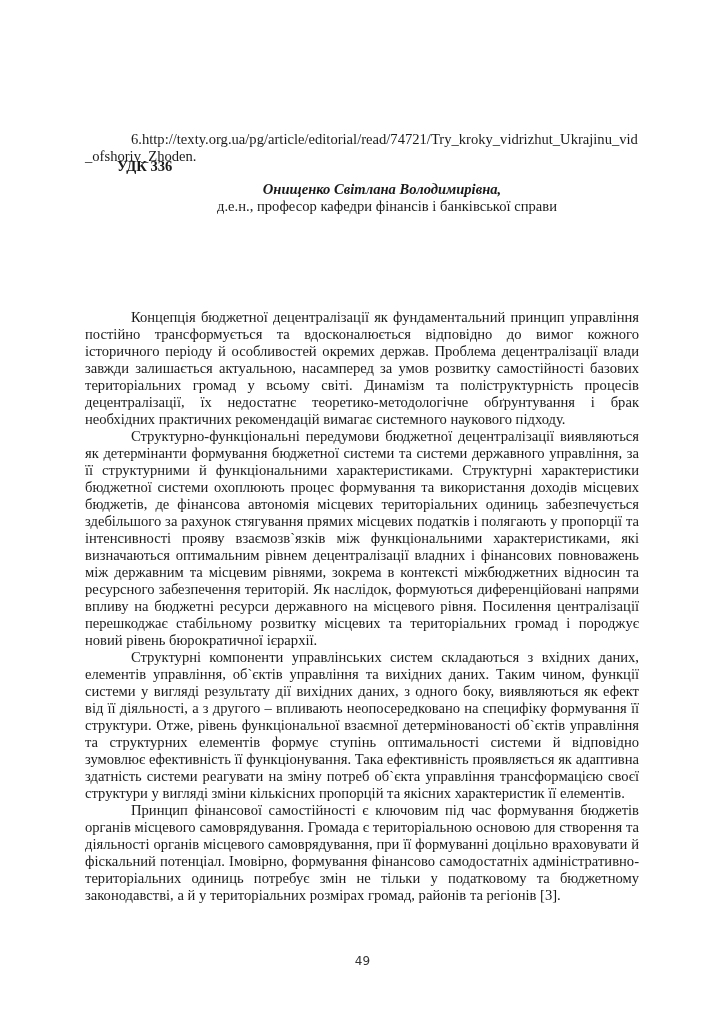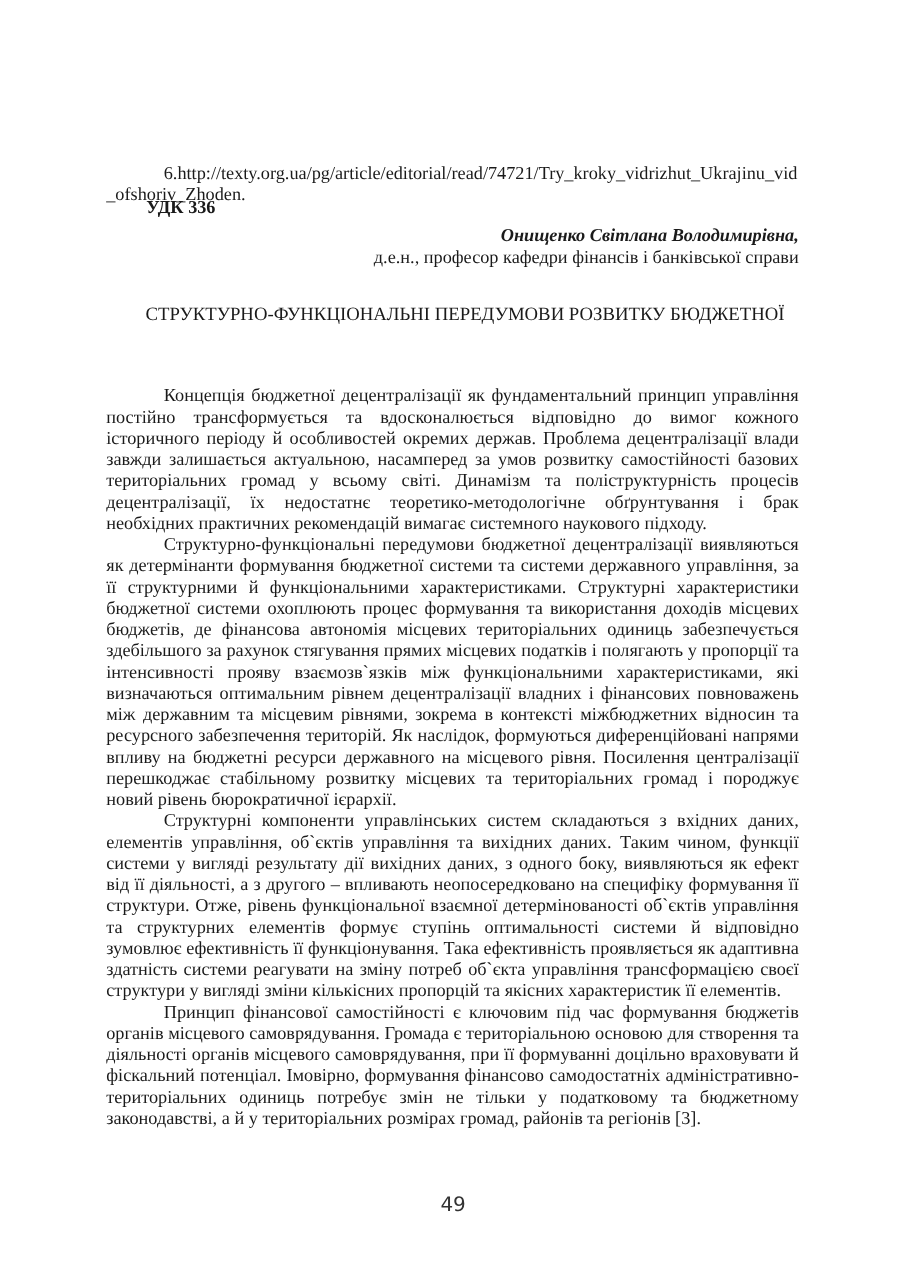--- a/index.html
+++ b/index.html
@@ -5,44 +5,43 @@
   html, body { margin: 0; padding: 0; background: #ffffff; }
   body { width: 725px; height: 1024px; position: relative; overflow: hidden; }
   .page {
     position: absolute; left: 85px; top: 0; width: 554px;
     font-family: "Liberation Serif", serif; color: #1a1a1a;
     font-size: 14.6px; line-height: 17px;
   }
   .ref { position: absolute; top: 87px; left: 0; width: 554px; text-align: justify; word-break: break-all; margin-top: 44px; }
   .ref .indent { display: inline-block; width: 46px; }
   .udc { position: absolute; top: 158px; left: 0; font-weight: bold; margin-left: 32px; }
-  .author-block { position: absolute; top: 181px; left: 0; width: 554px; text-align: right; }
+  .author-block { position: absolute; top: 181px; left: 0; width: 554px; text-align: center; }
   .author-name { font-weight: bold; font-style: italic; padding-left: 40px; }
   .affil { font-style: italic; padding-left: 50px; }
   .degree { padding-left: 50px; }
   .title { position: absolute; top: 244px; left: 0; width: 554px; text-align: center; font-size: 15px; line-height: 17px; padding-left: 20px; box-sizing: border-box; }
   .body { position: absolute; top: 297px; left: 0; width: 554px; margin-top: 12px; }
   .body p { margin: 0; text-align: justify; text-indent: 46px; }
-  .pagenum { position: absolute; top: 954px; left: 0; width: 725px; text-align: center; font-family: "DejaVu Sans", sans-serif; font-size: 16px; color: #333; }
+  .pagenum { position: absolute; top: 954px; left: 0; width: 725px; text-align: center; font-family: "DejaVu Sans", sans-serif; font-size: 12px; color: #333; }
 </style>
 </head>
 <body>
 
 <div class="page">
   <div class="ref"><span class="indent"></span><span>6.http://texty.org.ua/pg/article/editorial/read/74721/Try_kroky_vidrizhut_Ukrajinu_vid_ofshoriv_Zhoden.</span></div>
 
   <div class="udc">УДК 336</div>
 
   <div class="author-block">
     <div class="author-name">Онищенко Світлана Володимирівна,</div>
     <div class="degree">д.е.н., професор кафедри фінансів і банківської справи</div>
   </div>
 
   <div class="title">
-    <div>СТРУКТУРНО-ФУНКЦІОНАЛЬНІ ПЕРЕДУМОВИ РОЗВИТКУ БЮДЖЕТНОЇ</div>
   </div>
 
   <div class="body">
     <p>Концепція бюджетної децентралізації як фундаментальний принцип управління постійно трансформується та вдосконалюється відповідно до вимог кожного історичного періоду й особливостей окремих держав. Проблема децентралізації влади завжди залишається актуальною, насамперед за умов розвитку самостійності базових територіальних громад у всьому світі. Динамізм та поліструктурність процесів децентралізації, їх недостатнє теоретико-методологічне обґрунтування і брак необхідних практичних рекомендацій вимагає системного наукового підходу.</p>
     <p>Структурно-функціональні передумови бюджетної децентралізації виявляються як детермінанти формування бюджетної системи та системи державного управління, за її структурними й функціональними характеристиками. Структурні характеристики бюджетної системи охоплюють процес формування та використання доходів місцевих бюджетів, де фінансова автономія місцевих територіальних одиниць забезпечується здебільшого за рахунок стягування прямих місцевих податків і полягають у пропорції та інтенсивності прояву взаємозв`язків між функціональними характеристиками, які визначаються оптимальним рівнем децентралізації владних і фінансових повноважень між державним та місцевим рівнями, зокрема в контексті міжбюджетних відносин та ресурсного забезпечення територій. Як наслідок, формуються диференційовані напрями впливу на бюджетні ресурси державного на місцевого рівня. Посилення централізації перешкоджає стабільному розвитку місцевих та територіальних громад і породжує новий рівень бюрократичної ієрархії.</p>
     <p>Структурні компоненти управлінських систем складаються з вхідних даних, елементів управління, об`єктів управління та вихідних даних. Таким чином, функції системи у вигляді результату дії вихідних даних, з одного боку, виявляються як ефект від її діяльності, а з другого – впливають неопосередковано на специфіку формування її структури. Отже, рівень функціональної взаємної детермінованості об`єктів управління та структурних елементів формує ступінь оптимальності системи й відповідно зумовлює ефективність її функціонування. Така ефективність проявляється як адаптивна здатність системи реагувати на зміну потреб об`єкта управління трансформацією своєї структури у вигляді зміни кількісних пропорцій та якісних характеристик її елементів.</p>
     <p>Принцип фінансової самостійності є ключовим під час формування бюджетів органів місцевого самоврядування. Громада є територіальною основою для створення та діяльності органів місцевого самоврядування, при її формуванні доцільно враховувати й фіскальний потенціал. Імовірно, формування фінансово самодостатніх адміністративно-територіальних одиниць потребує змін не тільки у податковому та бюджетному законодавстві, а й у територіальних розмірах громад, районів та регіонів [3].</p>
   </div>
 </div>
 

